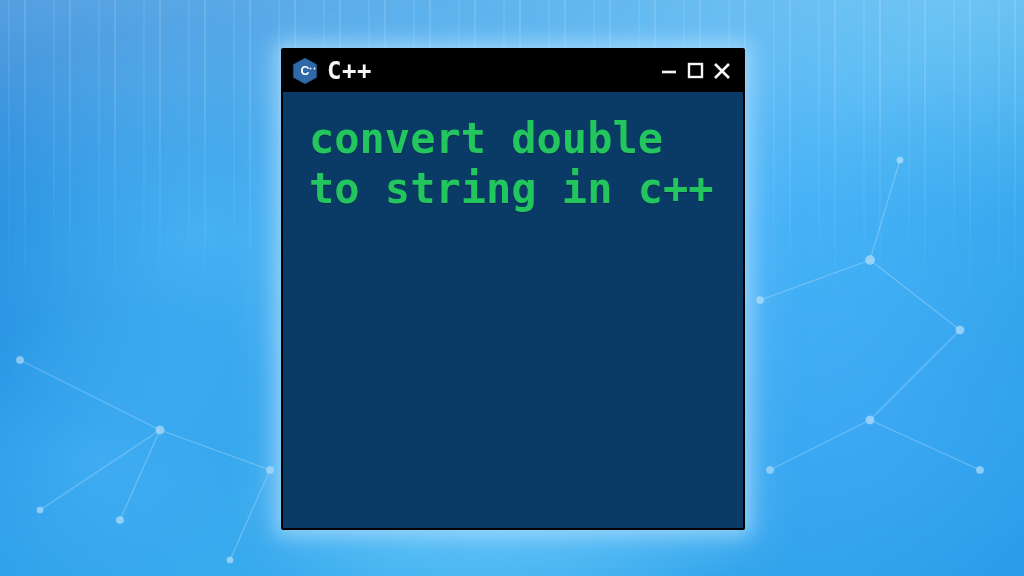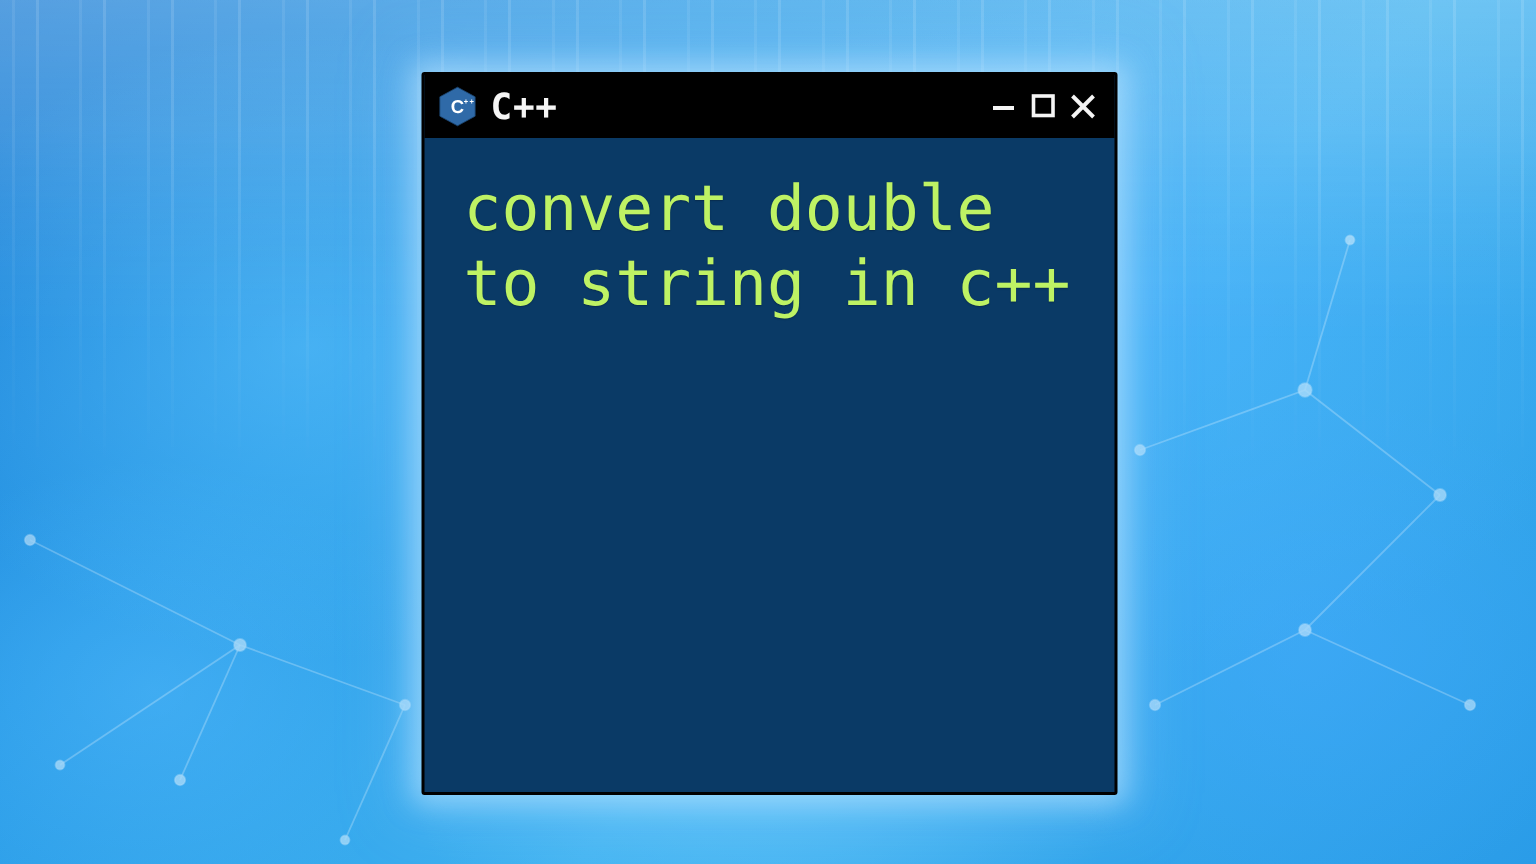--- a/index.html
+++ b/index.html
@@ -90,25 +90,25 @@
       align-items: center;
       gap: 4px;
     }
 
     .win-controls svg {
       display: block;
     }
 
     .content {
       padding: 22px 26px;
-      color: #bef264;
+      color: #22c55e;
       font-size: 42px;
       line-height: 1.2;
       font-family: 'DejaVu Sans Mono', 'Consolas', 'Monaco', 'Courier New', monospace;
-      font-weight: 400;
+      font-weight: 700;
       white-space: pre-wrap;
       word-break: break-word;
       text-shadow: 0 1px 1px rgba(0,0,0,0.25);
     }
   </style>
 </head>
 <body>
 
 <div class="bg-streaks"></div>
 

